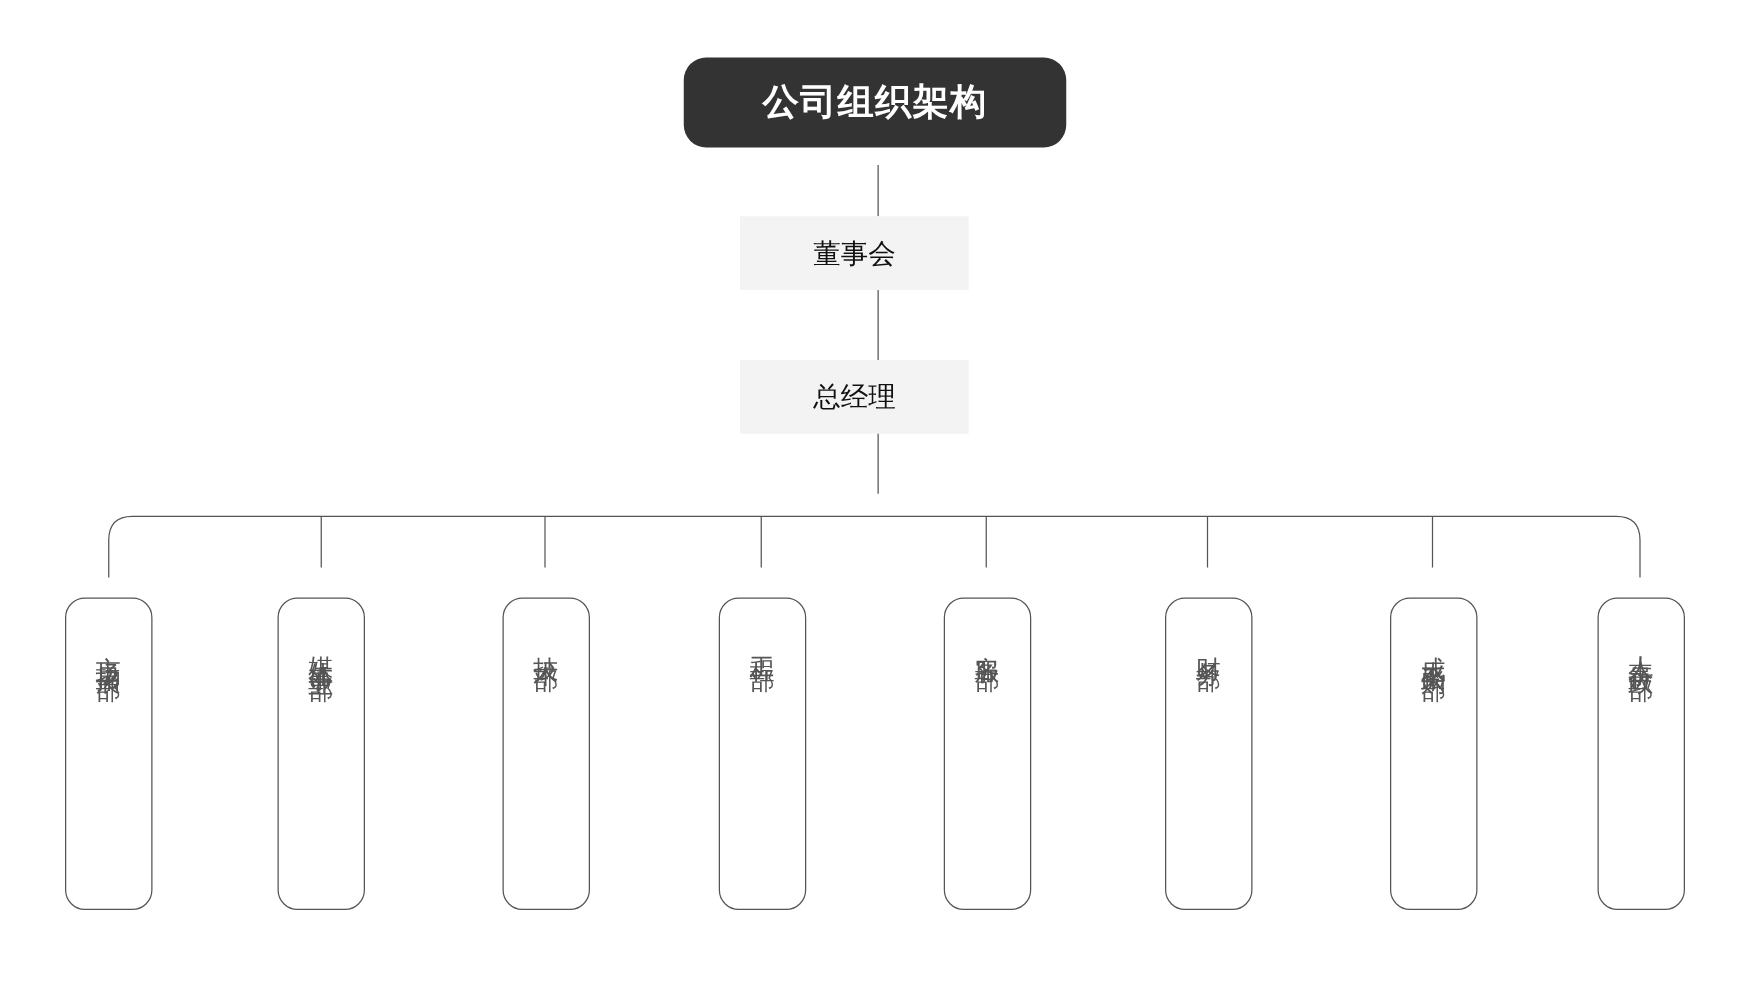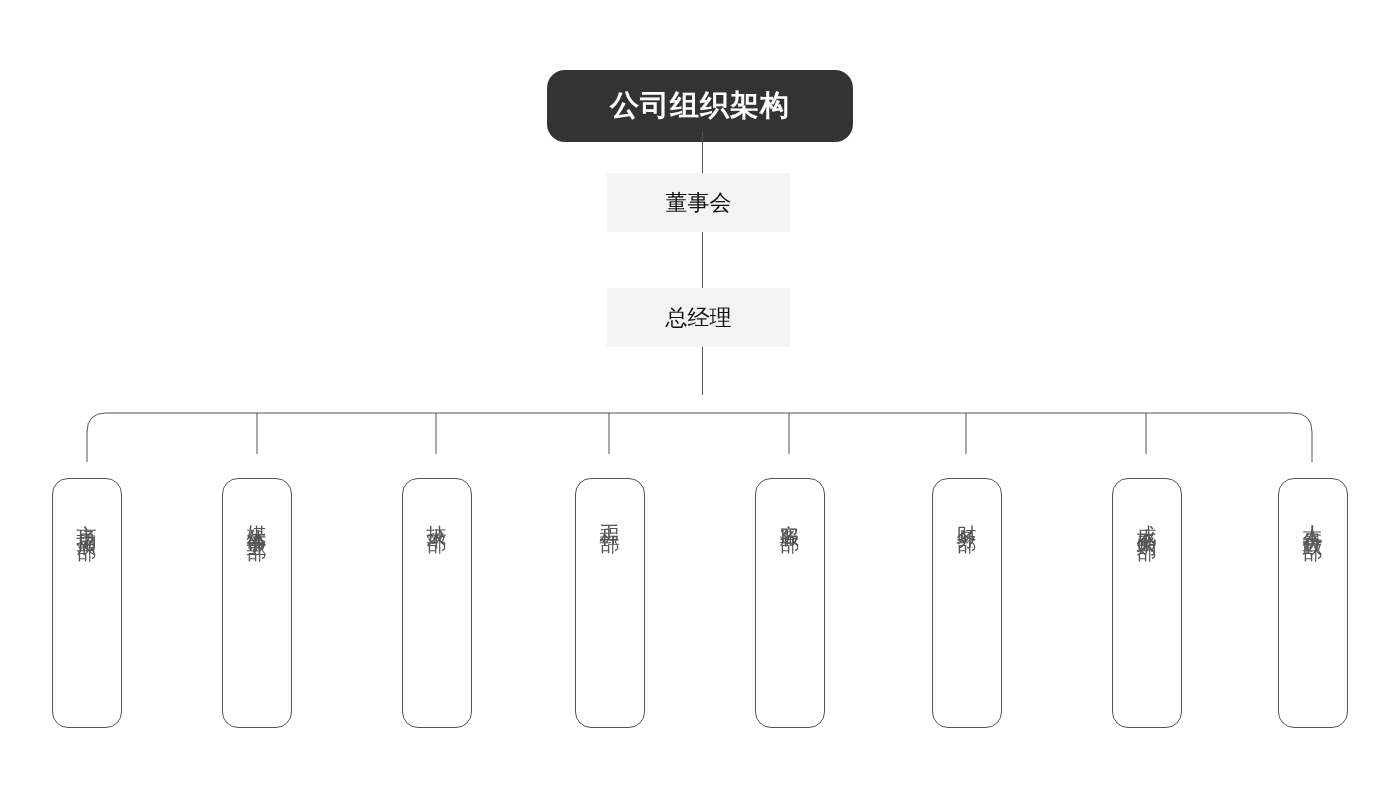--- a/index.html
+++ b/index.html
@@ -1,22 +1,22 @@
 <!DOCTYPE html>
 <html><head>
 <meta charset="utf-8">
 <style>
   html, body { margin: 0; padding: 0; background: #ffffff; }
   body { width: 1400px; height: 797px; position: relative; overflow: hidden;
          font-family: "DejaVu Sans", "Liberation Sans", sans-serif; }
   .title-box { position: absolute; left: 547px; top: 46px; width: 306px; height: 72px;
                background: #333333; border-radius: 18px; color: #ffffff;
                display: flex; align-items: center; justify-content: center;
-               font-size: 29px; font-weight: bold; letter-spacing: 1px; margin-top: 24px; }
-  .role-box { position: absolute; left: 607px; width: 183px; height: 59px;
+               font-size: 29px; font-weight: bold; letter-spacing: 1px; }
+  .role-box { position: absolute; left: 592px; width: 183px; height: 59px;
               background: #f3f3f3; color: #111111; font-size: 22px;
               display: flex; align-items: center; justify-content: center; }
   .vline { position: absolute; width: 1px; background: #555555; }
   .connector { position: absolute; left: 0; top: 0; }
   .dept { position: absolute; top: 478px; width: 70px; height: 250px;
           border: 1px solid #555555; border-radius: 16px; box-sizing: border-box;
           display: flex; justify-content: center; background: #ffffff; }
   .dept-label { writing-mode: vertical-rl; text-orientation: upright;
                 font-size: 20px; color: #555555; margin-top: 30px;
                 letter-spacing: 4px; line-height: 1; }

